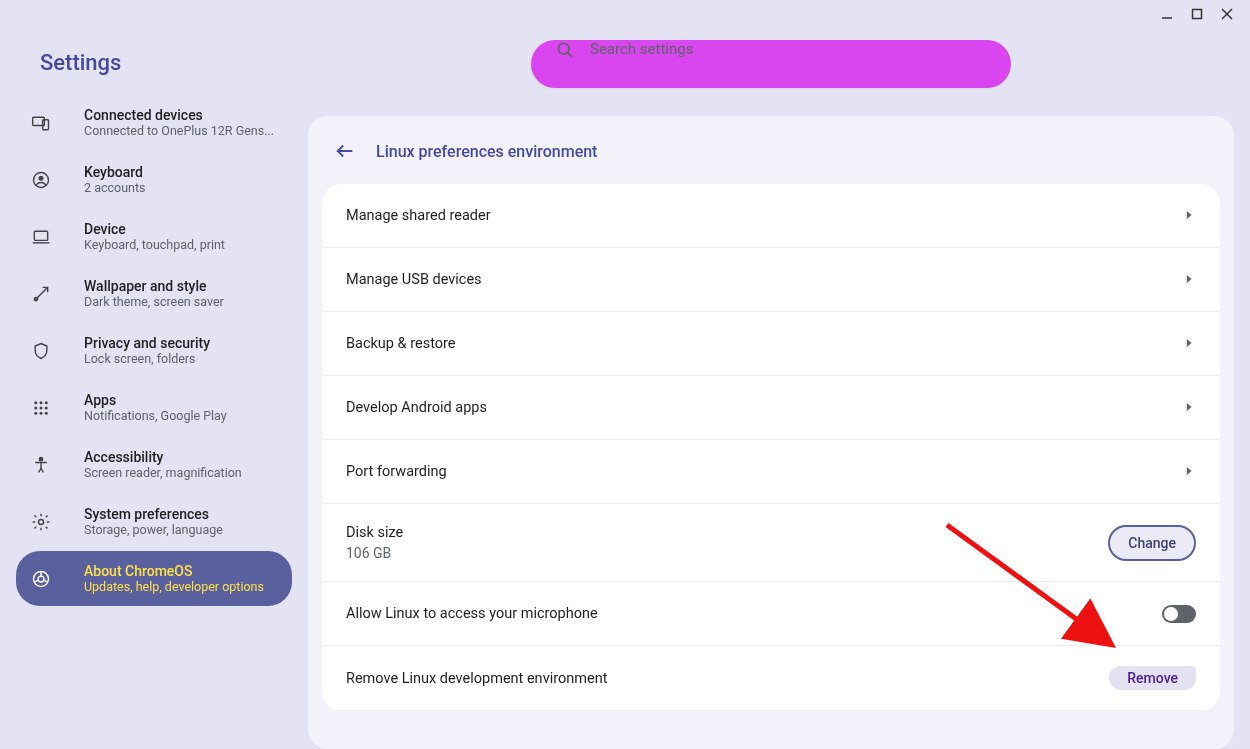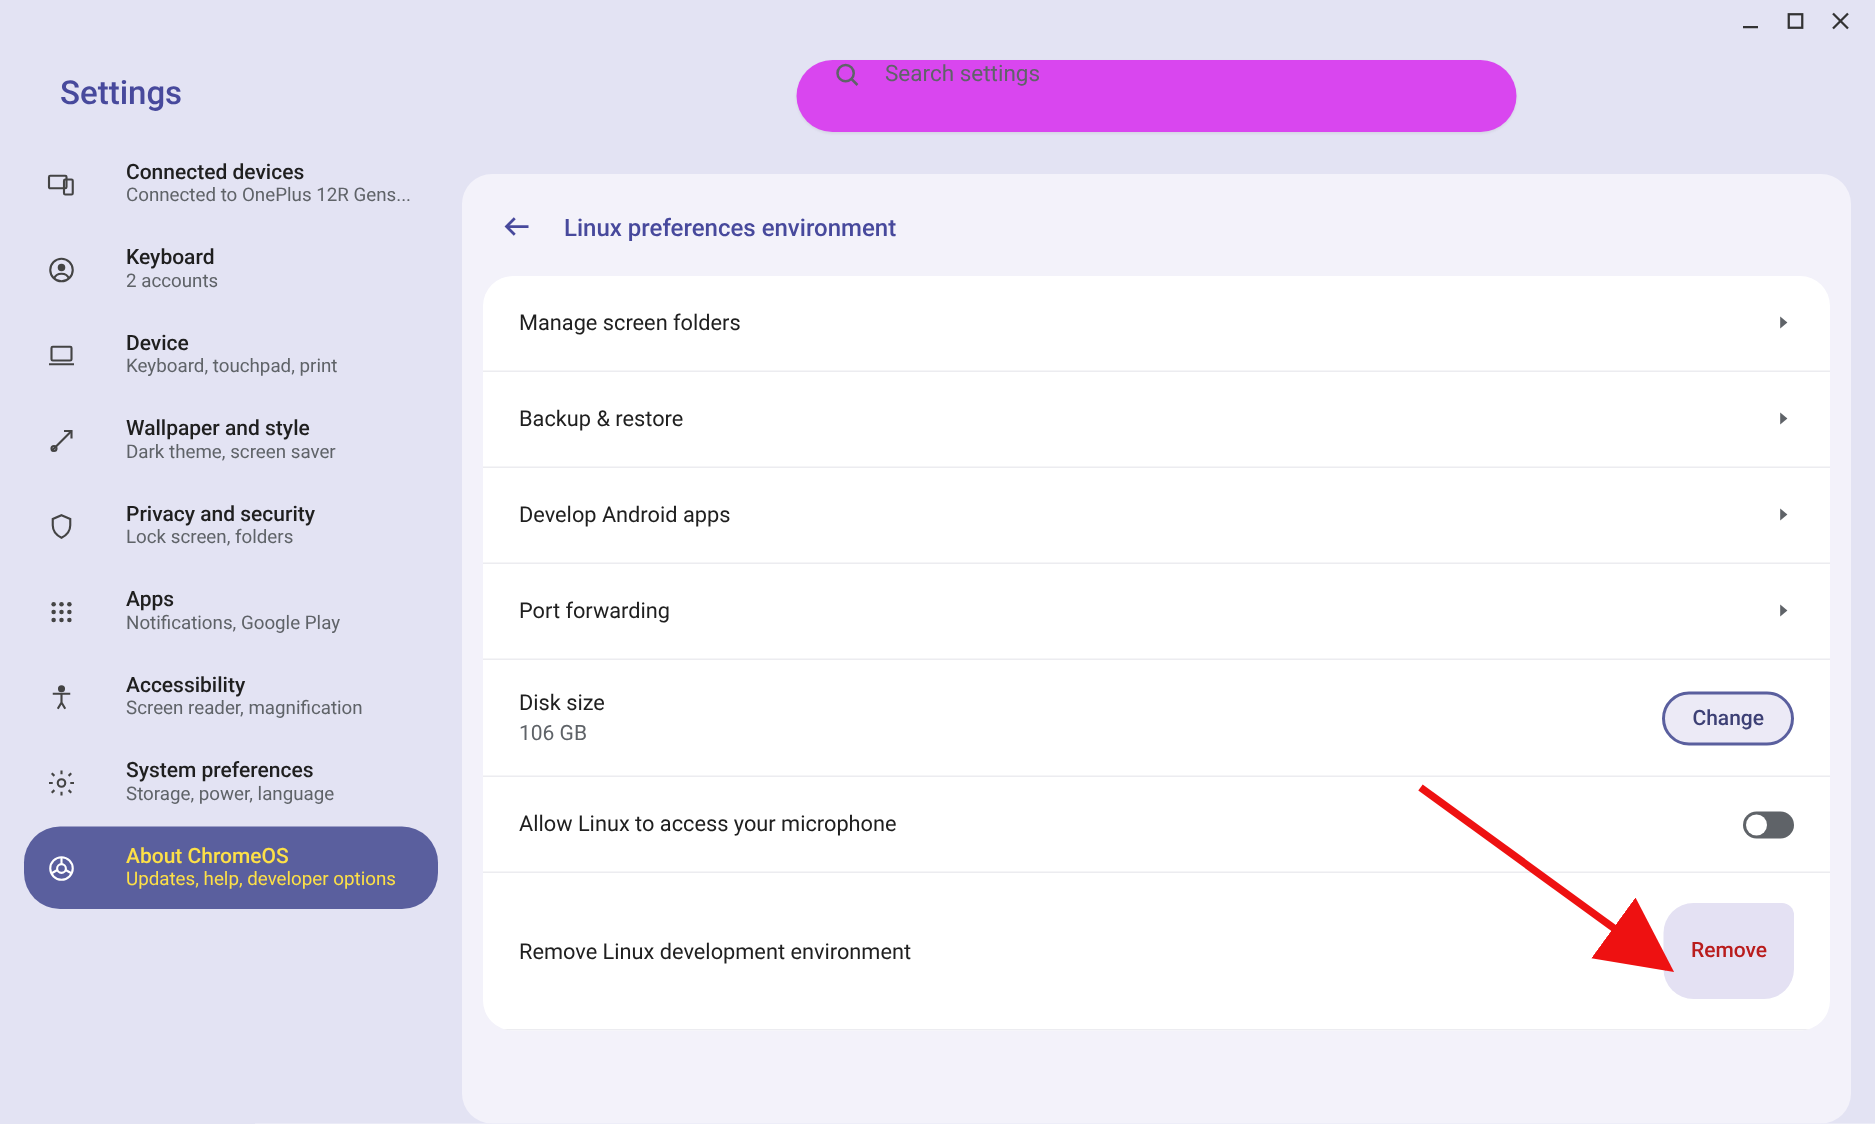--- a/index.html
+++ b/index.html
@@ -39,21 +39,21 @@
   .card { background:#fff; border-radius:20px; margin:0 14px 8px 14px; overflow:hidden; position:relative; }
   .row { display:flex; align-items:center; justify-content:space-between; padding:20px 24px; border-bottom:1px solid #ececf0; font-size:14.5px; cursor:pointer; min-height:64px; }
   .row.no-pointer { cursor:default; }
   .row:last-child { border-bottom:none; }
   .row-left { display:flex; flex-direction:column; gap:4px; }
   .row-label { color:#1f1f1f; }
   .row-sub { color:#5f6368; font-size:14px; }
   .chevron { color:#5f6368; width:10px; }
 
   .btn-outline { border:2px solid #5a5f9e; background:#eceaf6; color:#3d4075; padding:8px 18px; border-radius:20px; font-size:14px; font-weight:500; cursor:pointer; }
-  .btn-accent { background:#e4e1f3; color:#b91c1c; padding:24px 18px; border-radius:20px 8px 20px 20px; font-size:14px; font-weight:500; cursor:pointer; border:none; }
+  .btn-accent { background:#e4e1f3; color:#4c1d95; padding:4px 18px; border-radius:20px 8px 20px 20px; font-size:14px; font-weight:500; cursor:pointer; border:none; }
 
   .switch { width:34px; height:18px; background:#5f6368; border-radius:10px; position:relative; cursor:pointer; }
   .switch .knob { width:14px; height:14px; background:#fff; border-radius:50%; position:absolute; top:2px; left:2px; }
 
   
   .arrow-overlay { position:absolute; pointer-events:none; }
   .arrow-overlay svg { overflow:visible; }
 </style>
 </head>
 <body>
@@ -228,21 +228,27 @@
             <svg viewBox="0 0 24 24" width="22" height="22" fill="none" stroke="currentColor" stroke-width="2">
               <line x1="20" y1="12" x2="4" y2="12"></line>
               <polyline points="10 6 4 12 10 18"></polyline>
             </svg>
           </span>
         <span class="panel-title">Linux preferences environment</span>
       </div>
 
       <div class="card">
         <div class="row">
-          <span class="row-label">Manage screen folders</span>
+          <span class="row-label">Manage shared reader</span>
+          <span class="chevron"><svg viewBox="0 0 10 12" width="8" height="10" fill="currentColor">
+                <path d="M1 1l6 5-6 5z"></path>
+              </svg></span>
+        </div>
+        <div class="row">
+          <span class="row-label">Manage USB devices</span>
           <span class="chevron"><svg viewBox="0 0 10 12" width="8" height="10" fill="currentColor">
                 <path d="M1 1l6 5-6 5z"></path>
               </svg></span>
         </div>
         <div class="row">
           <span class="row-label">Backup &amp; restore</span>
           <span class="chevron"><svg viewBox="0 0 10 12" width="8" height="10" fill="currentColor">
                 <path d="M1 1l6 5-6 5z"></path>
               </svg></span>
         </div>

